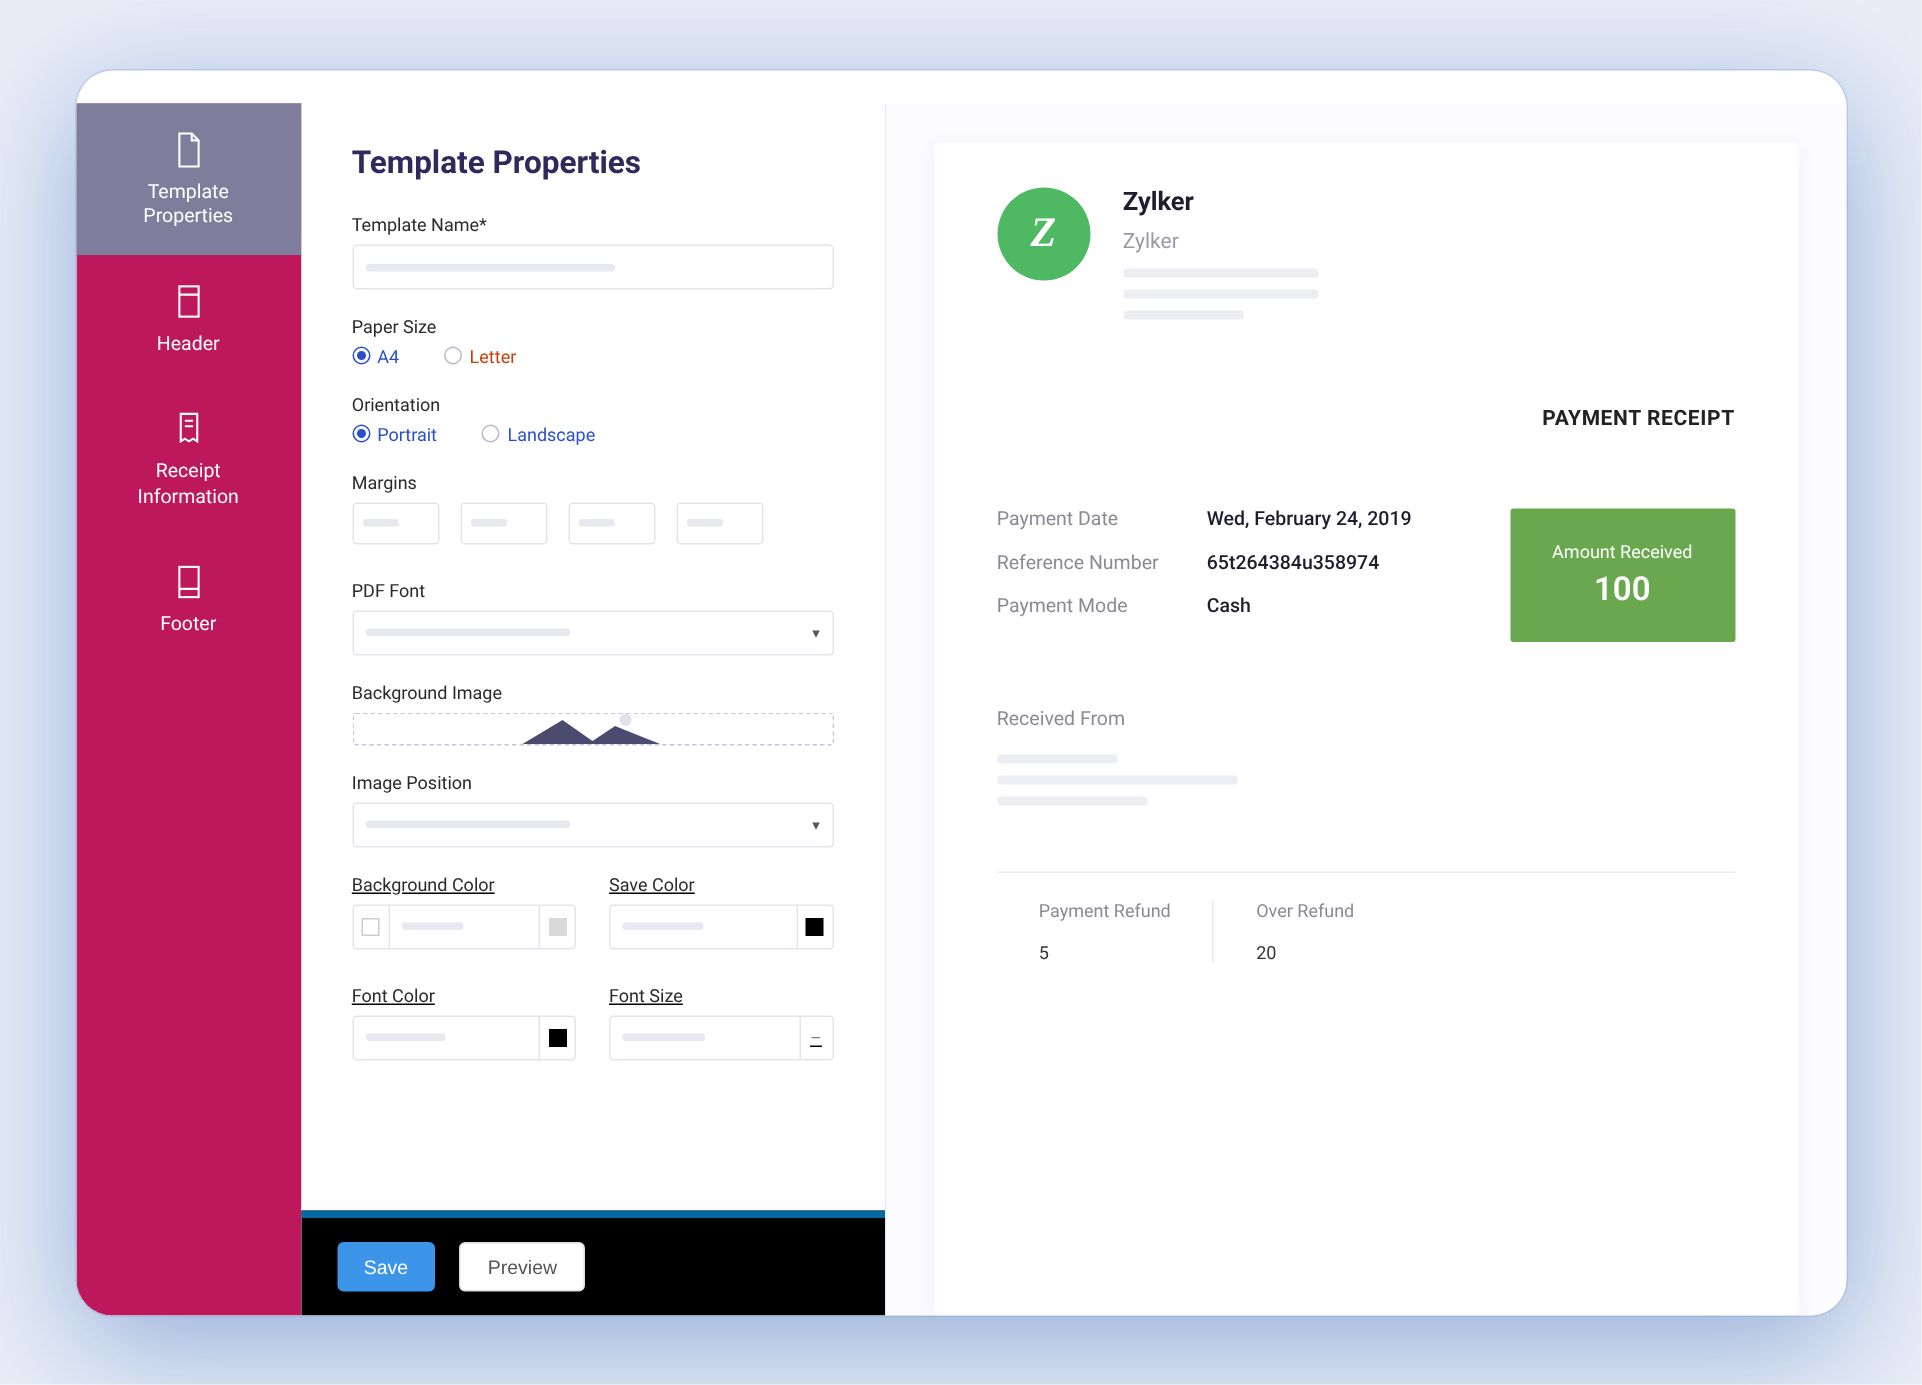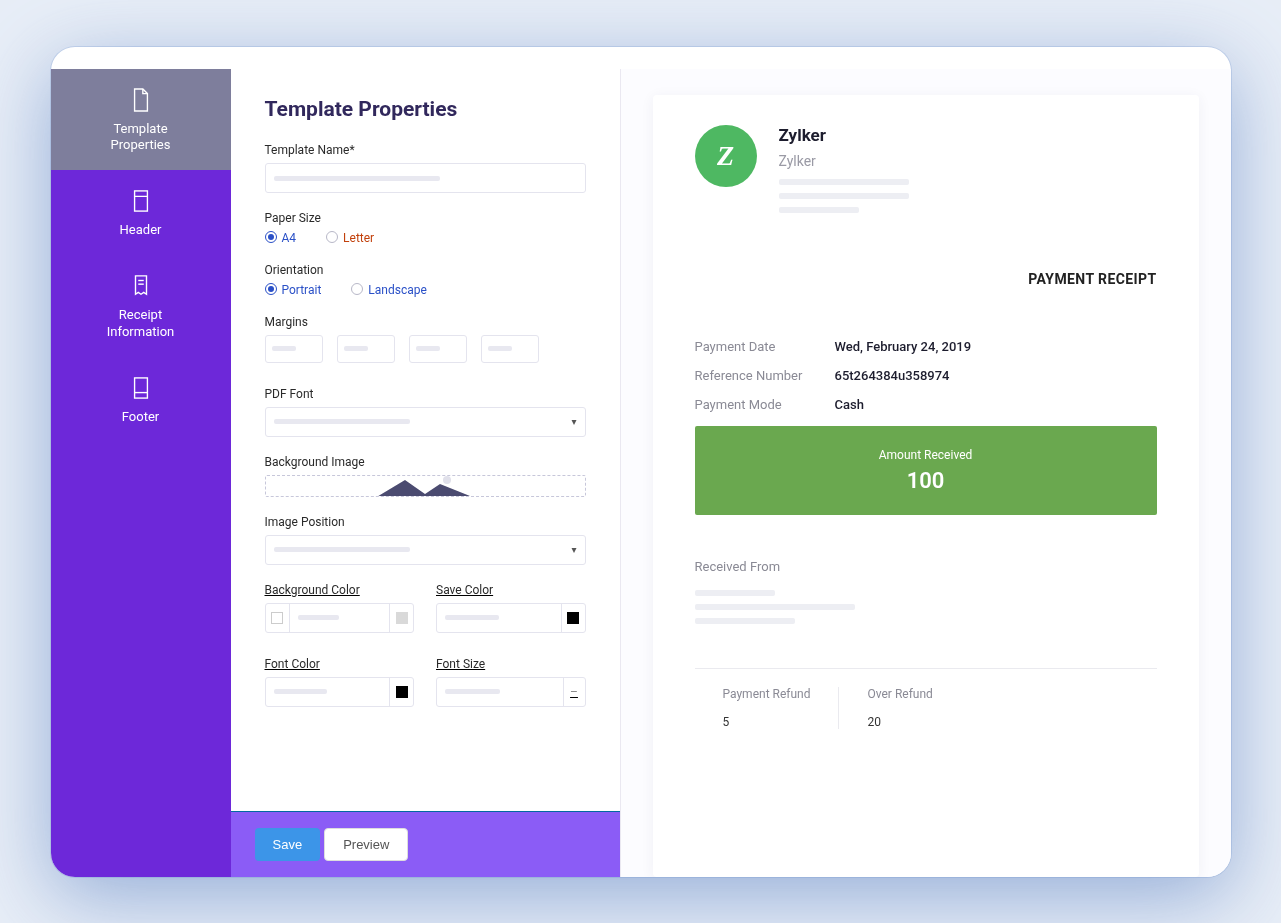--- a/index.html
+++ b/index.html
@@ -23,22 +23,22 @@
     display: flex;
     padding: 22px 0 0 0;
   }
   .inner {
     display: flex;
     width: 100%;
     height: 100%;
   }
   
   .sidebar {
-    width: 180px;
-    background: #6d28d9;
+    width: 150px;
+    background: #be185d;
     display: flex;
     flex-direction: column;
     flex-shrink: 0;
     margin-left: 0;
   }
   .sidebar-item {
     text-align: center;
     color: #fff;
     padding: 18px 8px 16px 8px;
     font-size: 13px;
@@ -112,24 +112,24 @@
   .font-color-input .mid { flex:1; display:flex; align-items:center; padding:0 8px; }
   .font-color-input .mid .ph { width:50%; height:5px; background:#e8e8f0; border-radius:2px; }
   .font-color-input .sw-right { width:24px; border-left:1px solid #e4e4ee; display:flex; align-items:center; justify-content:center; }
   .font-color-input .sw-right .chip { width:12px; height:12px; }
   .font-size-input { display:flex; border:1px solid #e4e4ee; border-radius:3px; height:30px; }
   .font-size-input .mid { flex:1; display:flex; align-items:center; padding:0 8px; }
   .font-size-input .mid .ph { width:50%; height:5px; background:#e8e8f0; border-radius:2px; }
   .font-size-input .step { width:22px; border-left:1px solid #e4e4ee; display:flex; align-items:center; justify-content:center; font-size:12px; color:#888; }
 
   .footer-bar {
-    background: #8b5cf6;
+    background: #000000;
     padding: 16px 24px;
-    display:flex; gap: 4px;
-    border-top: 1px solid #0369a1;
+    display:flex; gap: 16px;
+    border-top: 5px solid #0369a1;
   }
   .btn { border-radius: 4px; padding: 8px 18px; font-size: 13px; cursor:pointer; border:none; }
   .btn-primary { background:#3c95e8; color:#fff; }
   .btn-secondary { background:#fff; color:#555; border:1px solid #ddd; }
 
   
   .preview-panel {
     flex:1; background:#fcfcff; padding: 26px 32px 0 32px; overflow:hidden;
   }
   .doc {
@@ -138,21 +138,21 @@
     padding: 30px 42px;
     position: relative;
   }
   .doc-header { display:flex; gap: 22px; align-items:flex-start; margin-bottom: 50px; }
   .logo { width:62px; height:62px; border-radius:50%; background:#4eb862; display:flex; align-items:center; justify-content:center; }
   .logo span { color:#fff; font-size:28px; font-weight:600; font-style: italic; font-family: Georgia, serif; }
   .company-block .cname { font-size:17px; font-weight:700; color:#1d1d2e; margin-bottom:8px; }
   .company-block .csub { font-size:14px; color:#9a9aa5; margin-bottom:10px; }
   .ph-line-sm { height:6px; background:#edeef3; border-radius:2px; margin-bottom:8px; }
   .doc-title { text-align:right; font-size:14px; font-weight:700; letter-spacing:0.4px; color:#222; margin-bottom: 52px; }
-  .info-grid { display:flex; justify-content: space-between; margin-bottom: 44px; flex-direction: column; }
+  .info-grid { display:flex; justify-content: space-between; margin-bottom: 44px; }
   .info-table { font-size:13px; }
   .info-row { display:flex; margin-bottom: 14px; }
   .info-label { color:#8a8a95; width: 140px; }
   .info-value { color:#1d1d2e; font-weight:500; }
   .amount-box { background:#6aa84f; color:#fff; text-align:center; padding: 22px 26px; border-radius:2px; min-width: 150px; }
   .amount-label { font-size:12px; margin-bottom:6px; }
   .amount-value { font-size:22px; font-weight:600; }
   .received-block .rf-label { font-size:13px; color:#8a8a95; margin-bottom: 16px; }
   .received-block .rf-name { font-size:13px; color:#333; margin-bottom: 12px; }
   .divider { height:1px; background:#eaeaef; margin: 44px 0 18px 0; }

